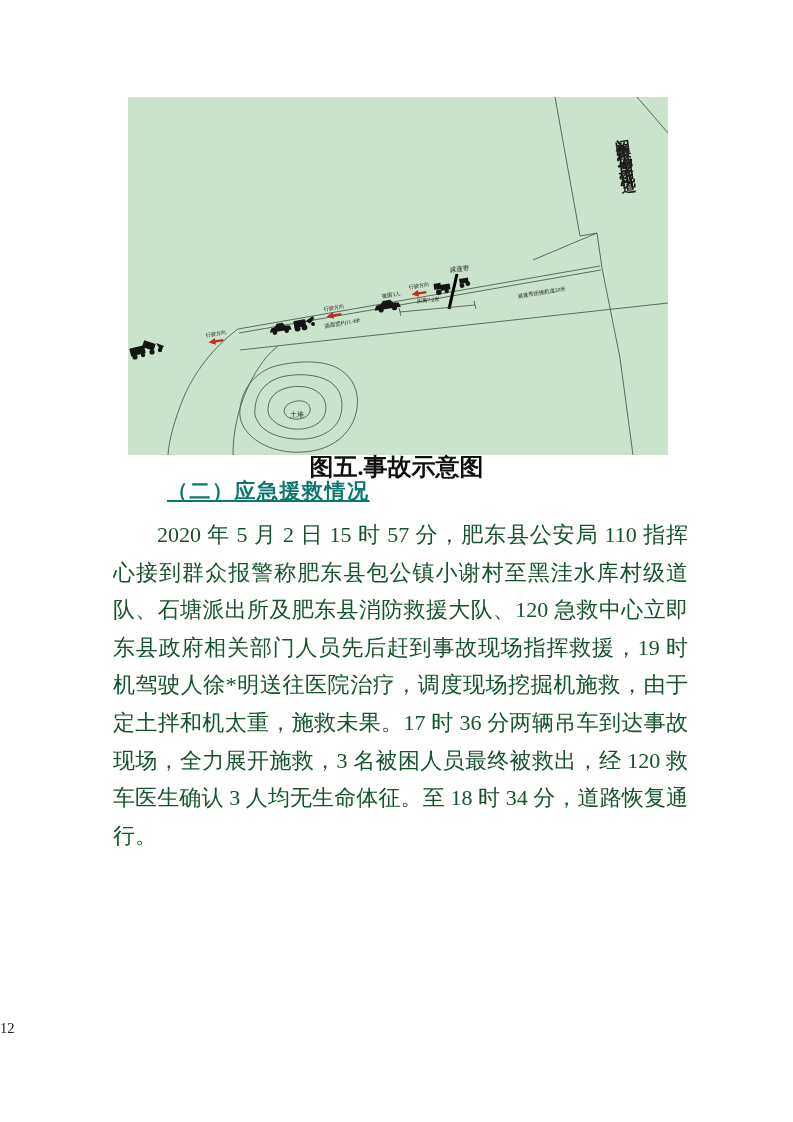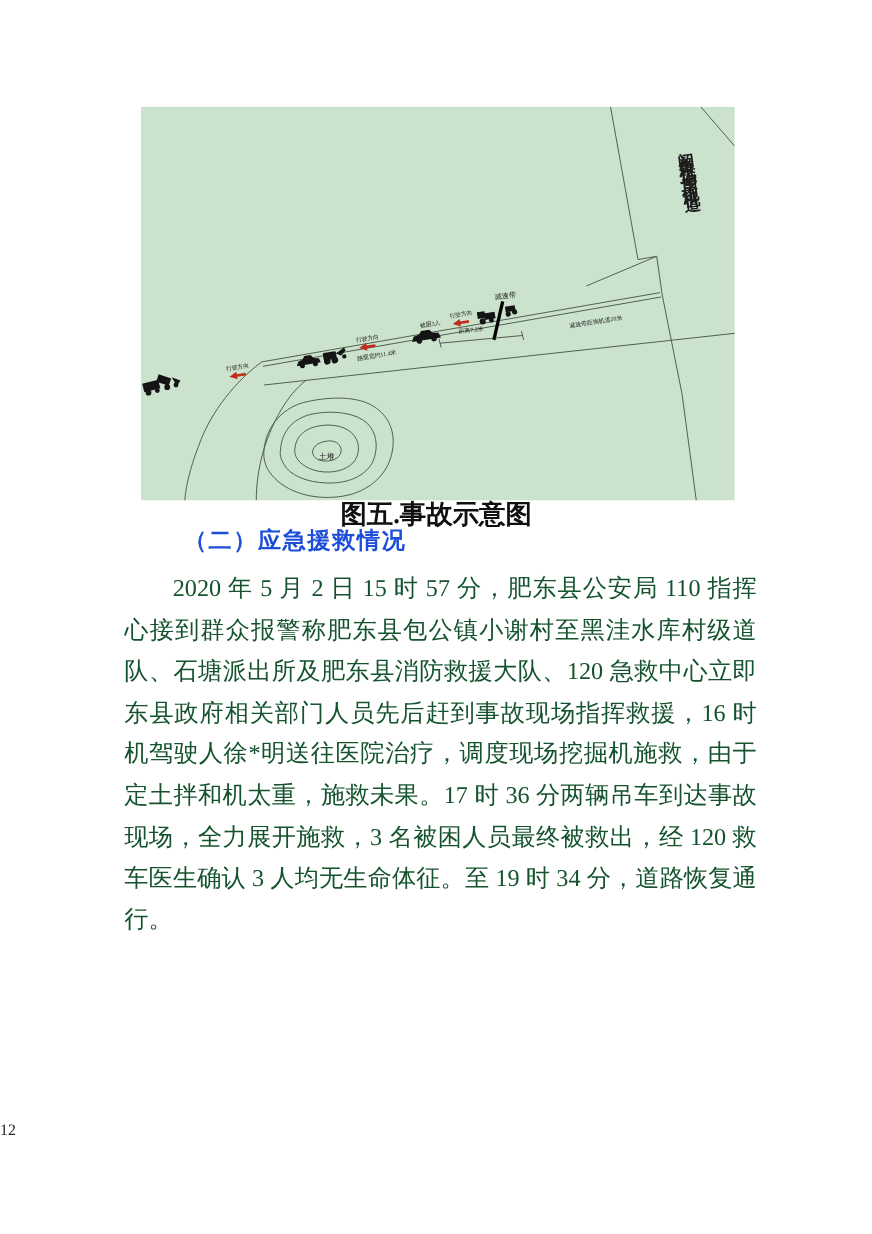--- a/index.html
+++ b/index.html
@@ -17,21 +17,21 @@
     font-weight:600; color:#1c1c1c;
     transform:rotate(-8deg); transform-origin:top center;
     white-space:nowrap;
   }
   .caption {
     position:absolute; left:0; top:451px; width:793px;
     text-align:center; font-size:24px; font-weight:700; color:#101010;
   }
   .heading {
     position:absolute; left:167px; top:477px;
-    font-size:21px; font-weight:700; letter-spacing:1.5px; color:#1d4ed8;
+    font-size:21px; font-weight:700; letter-spacing:1.5px; color:#0f766e;text-decoration:underline;
   }
   .bodytext { position:absolute; left:113px; top:516px; width:575px; font-size:22px; color:#14532d; }
   .bline {
     height:37.6px; line-height:37.6px; overflow:hidden;
     text-align:justify; text-align-last:justify;
   }
   .bline.first { text-indent:44px; }
   .bline.last { text-align-last:left; }
   .pageno {
     position:absolute; left:0; top:1020px; width:793px;
@@ -134,23 +134,23 @@
   </div>
 
   <div class="caption">图五.事故示意图</div>
 
   <div class="heading">（二）应急援救情况</div>
 
   <div class="bodytext">
     <div class="bline first">2020 年 5 月 2 日 15 时 57 分，肥东县公安局 110 指挥中</div>
     <div class="bline">心接到群众报警称肥东县包公镇小谢村至黑洼水库村级道</div>
     <div class="bline">队、石塘派出所及肥东县消防救援大队、120 急救中心立即</div>
-    <div class="bline">东县政府相关部门人员先后赶到事故现场指挥救援，16 时</div>
+    <div class="bline">东县政府相关部门人员先后赶到事故现场指挥救援，19 时</div>
     <div class="bline">机驾驶人徐*明送往医院治疗，调度现场挖掘机施救，由于稳</div>
     <div class="bline">定土拌和机太重，施救未果。17 时 36 分两辆吊车到达事故</div>
     <div class="bline">现场，全力展开施救，3 名被困人员最终被救出，经 120 救护</div>
-    <div class="bline">车医生确认 3 人均无生命体征。至 19 时 34 分，道路恢复通</div>
+    <div class="bline">车医生确认 3 人均无生命体征。至 18 时 34 分，道路恢复通</div>
     <div class="bline last">行。</div>
   </div>
 
   <div class="pageno">12</div>
 
 </div>
 
 </body></html>

